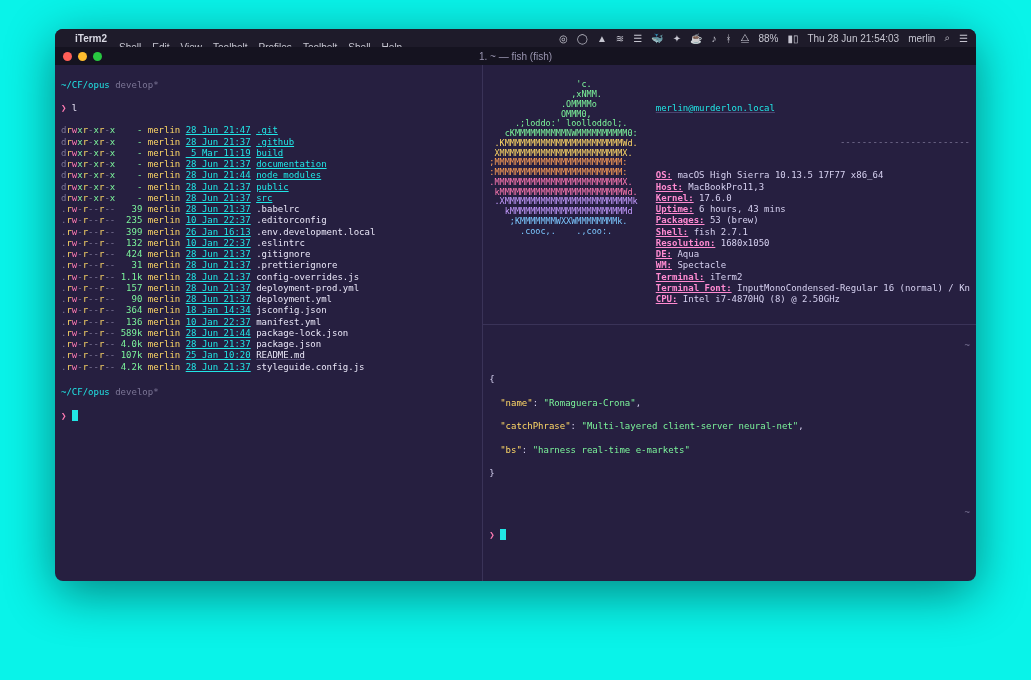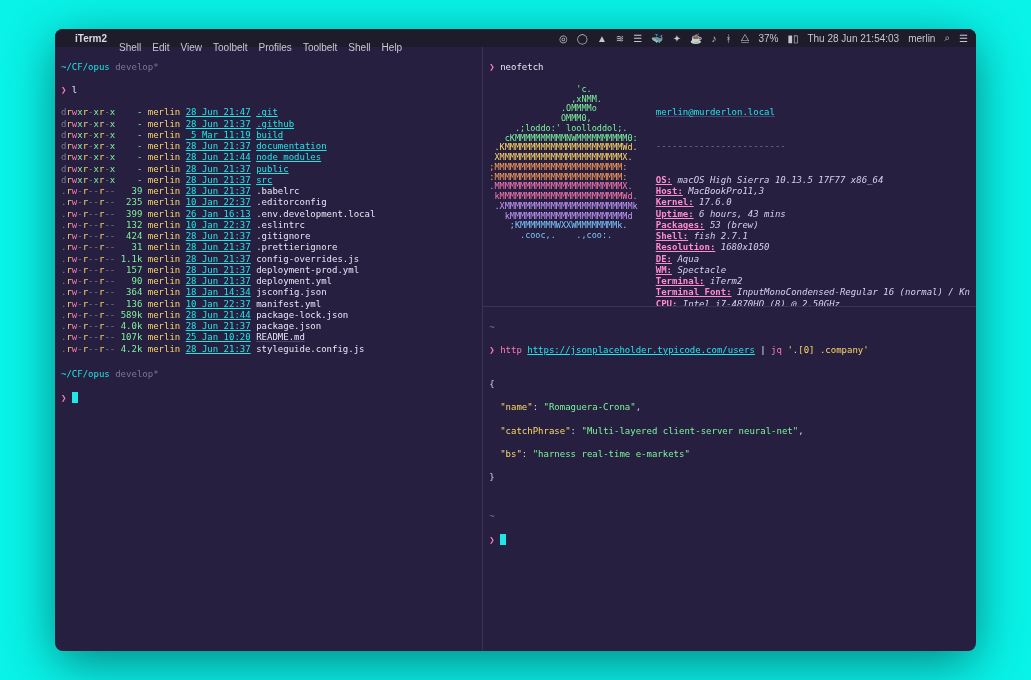--- a/index.html
+++ b/index.html
@@ -6,21 +6,21 @@
   body {
     background:#09f3e9;
     width:1031px; height:680px;
     font-family: "Menlo","Consolas",monospace;
     font-size:9px;
     overflow:hidden;
   }
   .window {
     position:absolute;
     left:55px; top:29px;
-    width:921px; height:622px;
+    width:921px; height:552px;
     background:#261f40;
     border-radius:8px;
     box-shadow:0 12px 50px rgba(0,0,0,0.45);
     display:flex; flex-direction:column;
     overflow:hidden;
   }
   
   .osbar {
     height:18px;
     background:#1e1b2a;
@@ -68,34 +68,34 @@
     line-height:1.25;
     white-space:pre;
     overflow:hidden;
     position:relative;
   }
   .pane.left  { grid-column:1; grid-row:1 / span 2; border-right-width:1px;}
   .pane.tr    { grid-column:2; grid-row:1; border-bottom-width:1px;}
   .pane.br    { grid-column:2; grid-row:2;}
   .row { white-space:pre; }
   .cyan {color:#21e6e6;text-decoration:underline;}
-  .grey {color:#7c7696;}
+  .grey {color:#7c7696;text-align:right;}
   .yel  {color:#ffd866;}
   .pink {color:#ff7ab2;}
   .grn  {color:#7cf59b;}
   .white{color:#e9e6f7;}
   .underl { text-decoration:underline; text-decoration-color:#4c4470; }
   .prompt-path { color:#21e6e6; }
   .branch { color:#7c7696; }
   .cursor {
     display:inline-block; width:6px; height:11px;
     background:#21e6e6; vertical-align:-2px;
   }
   .info-label{ color:#ff8bd1; font-weight:600;text-decoration:underline;}
-  .info-val  { color:#d6d1f0;font-style:italic;}
+  .info-val  { color:#d6d1f0;}
   .nf-flex { display:flex; gap:18px; align-items:flex-start; }
   .nf-ascii { line-height:1.15; font-size:8.5px;}
   .nf-ascii div { white-space:pre; }
   .nf-info  { line-height:1.25; }
   .json-out { color:#d6d1f0; line-height:1.3;}
   .json-key { color:#ffd866;}
   .json-str { color:#7cf59b;}
 </style>
 </head>
 <body>
@@ -121,58 +121,64 @@
       <span class="icon">◯</span>
       <span class="icon">▲</span>
       <span class="icon">≋</span>
       <span class="icon">☰</span>
       <span class="icon">🐳</span>
       <span class="icon">✦</span>
       <span class="icon">☕</span>
       <span class="icon">♪</span>
       <span class="icon">ᚼ</span>
       <span class="icon">⧋</span>
-      <span>37%</span>
+      <span>88%</span>
       <span class="icon">▮▯</span>
       <span>Thu 28 Jun  21:54:03</span>
       <span>merlin</span>
       <span class="icon">⌕</span>
       <span class="icon">☰</span>
     </div>
   </div>
 
+  <div class="titlebar">
+    <div class="lights">
+      <div class="dot red"></div>
+      <div class="dot yellow"></div>
+      <div class="dot green"></div>
+    </div>
+    <div class="tabtitle">1. ~ — fish (fish)</div>
+  </div>
 
   <div class="panes">
 
     <div class="pane left">
 <div class="row"><span class="prompt-path">~/CF/opus</span> <span class="branch">develop*</span></div>
 <div class="row"><span class="pink">❯ </span><span class="white">l</span></div>
 <div id="ls-output"><div class="row"><span class="grey">d<span class="yel">r</span><span class="pink">w</span><span class="grn">x</span><span class="yel">r</span>-<span class="grn">x</span><span class="yel">r</span>-<span class="grn">x</span></span> <span class="grn">   -</span> <span class="yel">merlin</span> <span class="cyan">28 Jun 21:47</span> <span class="cyan">.git</span></div><div class="row"><span class="grey">d<span class="yel">r</span><span class="pink">w</span><span class="grn">x</span><span class="yel">r</span>-<span class="grn">x</span><span class="yel">r</span>-<span class="grn">x</span></span> <span class="grn">   -</span> <span class="yel">merlin</span> <span class="cyan">28 Jun 21:37</span> <span class="cyan">.github</span></div><div class="row"><span class="grey">d<span class="yel">r</span><span class="pink">w</span><span class="grn">x</span><span class="yel">r</span>-<span class="grn">x</span><span class="yel">r</span>-<span class="grn">x</span></span> <span class="grn">   -</span> <span class="yel">merlin</span> <span class="cyan"> 5 Mar 11:19</span> <span class="cyan">build</span></div><div class="row"><span class="grey">d<span class="yel">r</span><span class="pink">w</span><span class="grn">x</span><span class="yel">r</span>-<span class="grn">x</span><span class="yel">r</span>-<span class="grn">x</span></span> <span class="grn">   -</span> <span class="yel">merlin</span> <span class="cyan">28 Jun 21:37</span> <span class="cyan">documentation</span></div><div class="row"><span class="grey">d<span class="yel">r</span><span class="pink">w</span><span class="grn">x</span><span class="yel">r</span>-<span class="grn">x</span><span class="yel">r</span>-<span class="grn">x</span></span> <span class="grn">   -</span> <span class="yel">merlin</span> <span class="cyan">28 Jun 21:44</span> <span class="cyan">node_modules</span></div><div class="row"><span class="grey">d<span class="yel">r</span><span class="pink">w</span><span class="grn">x</span><span class="yel">r</span>-<span class="grn">x</span><span class="yel">r</span>-<span class="grn">x</span></span> <span class="grn">   -</span> <span class="yel">merlin</span> <span class="cyan">28 Jun 21:37</span> <span class="cyan">public</span></div><div class="row"><span class="grey">d<span class="yel">r</span><span class="pink">w</span><span class="grn">x</span><span class="yel">r</span>-<span class="grn">x</span><span class="yel">r</span>-<span class="grn">x</span></span> <span class="grn">   -</span> <span class="yel">merlin</span> <span class="cyan">28 Jun 21:37</span> <span class="cyan">src</span></div><div class="row"><span class="grey">.<span class="yel">r</span><span class="pink">w</span>-<span class="yel">r</span>--<span class="yel">r</span>--</span> <span class="grn">  39</span> <span class="yel">merlin</span> <span class="cyan">28 Jun 21:37</span> <span class="white">.babelrc</span></div><div class="row"><span class="grey">.<span class="yel">r</span><span class="pink">w</span>-<span class="yel">r</span>--<span class="yel">r</span>--</span> <span class="grn"> 235</span> <span class="yel">merlin</span> <span class="cyan">10 Jan 22:37</span> <span class="white">.editorconfig</span></div><div class="row"><span class="grey">.<span class="yel">r</span><span class="pink">w</span>-<span class="yel">r</span>--<span class="yel">r</span>--</span> <span class="grn"> 399</span> <span class="yel">merlin</span> <span class="cyan">26 Jan 16:13</span> <span class="white">.env.development.local</span></div><div class="row"><span class="grey">.<span class="yel">r</span><span class="pink">w</span>-<span class="yel">r</span>--<span class="yel">r</span>--</span> <span class="grn"> 132</span> <span class="yel">merlin</span> <span class="cyan">10 Jan 22:37</span> <span class="white">.eslintrc</span></div><div class="row"><span class="grey">.<span class="yel">r</span><span class="pink">w</span>-<span class="yel">r</span>--<span class="yel">r</span>--</span> <span class="grn"> 424</span> <span class="yel">merlin</span> <span class="cyan">28 Jun 21:37</span> <span class="white">.gitignore</span></div><div class="row"><span class="grey">.<span class="yel">r</span><span class="pink">w</span>-<span class="yel">r</span>--<span class="yel">r</span>--</span> <span class="grn">  31</span> <span class="yel">merlin</span> <span class="cyan">28 Jun 21:37</span> <span class="white">.prettierignore</span></div><div class="row"><span class="grey">.<span class="yel">r</span><span class="pink">w</span>-<span class="yel">r</span>--<span class="yel">r</span>--</span> <span class="grn">1.1k</span> <span class="yel">merlin</span> <span class="cyan">28 Jun 21:37</span> <span class="white">config-overrides.js</span></div><div class="row"><span class="grey">.<span class="yel">r</span><span class="pink">w</span>-<span class="yel">r</span>--<span class="yel">r</span>--</span> <span class="grn"> 157</span> <span class="yel">merlin</span> <span class="cyan">28 Jun 21:37</span> <span class="white">deployment-prod.yml</span></div><div class="row"><span class="grey">.<span class="yel">r</span><span class="pink">w</span>-<span class="yel">r</span>--<span class="yel">r</span>--</span> <span class="grn">  90</span> <span class="yel">merlin</span> <span class="cyan">28 Jun 21:37</span> <span class="white">deployment.yml</span></div><div class="row"><span class="grey">.<span class="yel">r</span><span class="pink">w</span>-<span class="yel">r</span>--<span class="yel">r</span>--</span> <span class="grn"> 364</span> <span class="yel">merlin</span> <span class="cyan">18 Jan 14:34</span> <span class="white">jsconfig.json</span></div><div class="row"><span class="grey">.<span class="yel">r</span><span class="pink">w</span>-<span class="yel">r</span>--<span class="yel">r</span>--</span> <span class="grn"> 136</span> <span class="yel">merlin</span> <span class="cyan">10 Jan 22:37</span> <span class="white">manifest.yml</span></div><div class="row"><span class="grey">.<span class="yel">r</span><span class="pink">w</span>-<span class="yel">r</span>--<span class="yel">r</span>--</span> <span class="grn">589k</span> <span class="yel">merlin</span> <span class="cyan">28 Jun 21:44</span> <span class="white">package-lock.json</span></div><div class="row"><span class="grey">.<span class="yel">r</span><span class="pink">w</span>-<span class="yel">r</span>--<span class="yel">r</span>--</span> <span class="grn">4.0k</span> <span class="yel">merlin</span> <span class="cyan">28 Jun 21:37</span> <span class="white">package.json</span></div><div class="row"><span class="grey">.<span class="yel">r</span><span class="pink">w</span>-<span class="yel">r</span>--<span class="yel">r</span>--</span> <span class="grn">107k</span> <span class="yel">merlin</span> <span class="cyan">25 Jan 10:20</span> <span class="white underl">README.md</span></div><div class="row"><span class="grey">.<span class="yel">r</span><span class="pink">w</span>-<span class="yel">r</span>--<span class="yel">r</span>--</span> <span class="grn">4.2k</span> <span class="yel">merlin</span> <span class="cyan">28 Jun 21:37</span> <span class="white">styleguide.config.js</span></div></div>
 <div class="row" style="margin-top:3px;"><span class="prompt-path">~/CF/opus</span> <span class="branch">develop*</span></div>
 <div class="row"><span class="pink">❯ </span><span class="cursor"></span></div>
     </div>
 
     <div class="pane tr">
-<div class="row"><span class="pink">❯ </span><span class="white">neofetch</span></div>
 <div class="nf-flex">
   <div class="nf-ascii" id="nf-ascii"><div style="color: rgb(124, 245, 155);">                 'c.</div><div style="color: rgb(124, 245, 155);">                ,xNMM.</div><div style="color: rgb(124, 245, 155);">              .OMMMMo</div><div style="color: rgb(124, 245, 155);">              OMMM0,</div><div style="color: rgb(124, 245, 155);">     .;loddo:' loolloddol;.</div><div style="color: rgb(124, 245, 155);">   cKMMMMMMMMMMNWMMMMMMMMMM0:</div><div style="color: rgb(255, 216, 102);"> .KMMMMMMMMMMMMMMMMMMMMMMMWd.</div><div style="color: rgb(255, 216, 102);"> XMMMMMMMMMMMMMMMMMMMMMMMMX.</div><div style="color: rgb(255, 159, 87);">;MMMMMMMMMMMMMMMMMMMMMMMMM:</div><div style="color: rgb(255, 159, 87);">:MMMMMMMMMMMMMMMMMMMMMMMMM:</div><div style="color: rgb(255, 122, 178);">.MMMMMMMMMMMMMMMMMMMMMMMMMX.</div><div style="color: rgb(255, 122, 178);"> kMMMMMMMMMMMMMMMMMMMMMMMMWd.</div><div style="color: rgb(196, 155, 255);"> .XMMMMMMMMMMMMMMMMMMMMMMMMMk</div><div style="color: rgb(196, 155, 255);">   kMMMMMMMMMMMMMMMMMMMMMMMd</div><div style="color: rgb(124, 199, 255);">    ;KMMMMMMMWXXWMMMMMMMMk.</div><div style="color: rgb(124, 199, 255);">      .cooc,.    .,coo:.</div></div>
   <div class="nf-info">
     <div><span class="cyan underl">merlin@murderlon.local</span></div>
     <div class="grey">------------------------</div>
     <div id="nf-lines"><div><span class="info-label">OS:</span> <span class="info-val">macOS High Sierra 10.13.5 17F77 x86_64</span></div><div><span class="info-label">Host:</span> <span class="info-val">MacBookPro11,3</span></div><div><span class="info-label">Kernel:</span> <span class="info-val">17.6.0</span></div><div><span class="info-label">Uptime:</span> <span class="info-val">6 hours, 43 mins</span></div><div><span class="info-label">Packages:</span> <span class="info-val">53 (brew)</span></div><div><span class="info-label">Shell:</span> <span class="info-val">fish 2.7.1</span></div><div><span class="info-label">Resolution:</span> <span class="info-val">1680x1050</span></div><div><span class="info-label">DE:</span> <span class="info-val">Aqua</span></div><div><span class="info-label">WM:</span> <span class="info-val">Spectacle</span></div><div><span class="info-label">Terminal:</span> <span class="info-val">iTerm2</span></div><div><span class="info-label">Terminal Font:</span> <span class="info-val">InputMonoCondensed-Regular 16 (normal) / Kn</span></div><div><span class="info-label">CPU:</span> <span class="info-val">Intel i7-4870HQ (8) @ 2.50GHz</span></div></div>
     
   </div>
 </div>
 
 
     </div>
 
     <div class="pane br">
 <div class="row grey">~</div>
-<div class="row"><span class="pink">❯ </span><span class="pink">http</span> <span class="cyan">https://jsonplaceholder.typicode.com/users</span><span class="white"> | </span><span class="pink">jq</span> <span class="yel">'.[0] .company'</span></div>
 <div class="json-out">
 <div>{</div>
 <div>  <span class="json-key">"name"</span>: <span class="json-str">"<span>Romaguera-Crona</span>"</span>,</div>
 <div>  <span class="json-key">"catchPhrase"</span>: <span class="json-str">"<span>Multi-layered client-server neural-net</span>"</span>,</div>
 <div>  <span class="json-key">"bs"</span>: <span class="json-str">"<span>harness real-time e-markets</span>"</span></div>
 <div>}</div>
 </div>
 <div class="row grey" style="margin-top:4px;">~</div>
 <div class="row"><span class="pink">❯ </span><span class="cursor"></span></div>
     </div>

